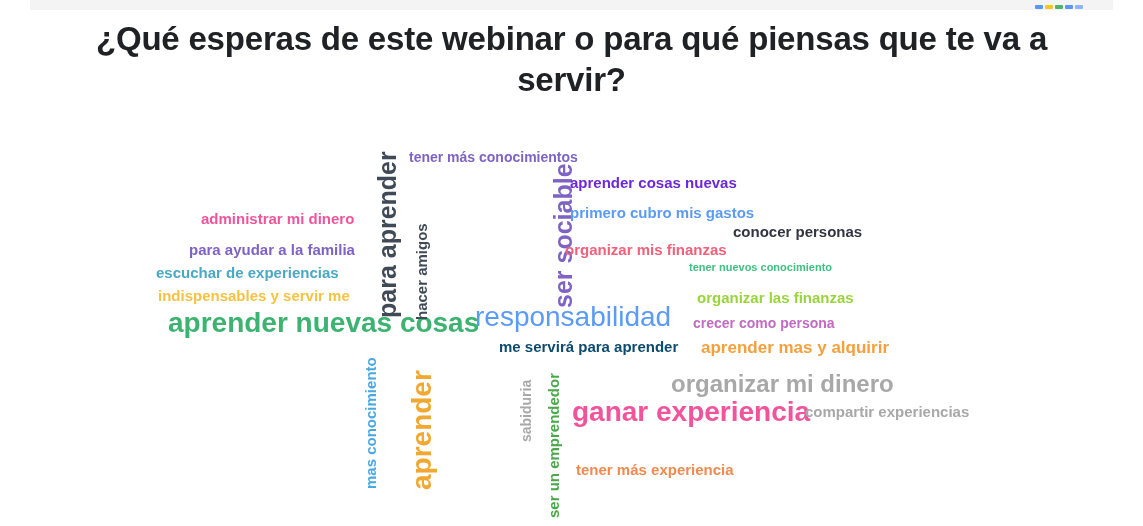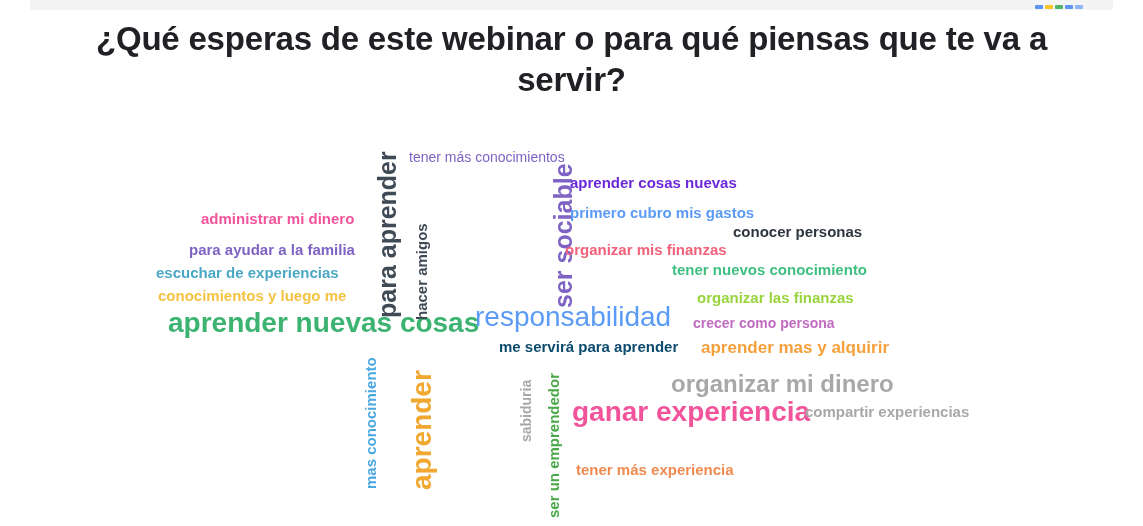--- a/index.html
+++ b/index.html
@@ -98,33 +98,33 @@
         <i style="background: rgb(123, 170, 247);"></i>
       </div>
   </div>
 
   <div id="title">¿Qué esperas de este webinar o para qué piensas que te va a servir?</div>
 
   <div id="cloud">
       <span class="word" style="left: 201px; top: 211px; font-size: 15px; color: rgb(242, 84, 155); font-weight: 600;">administrar mi dinero</span>
       <span class="word" style="left: 189px; top: 242px; font-size: 15px; color: rgb(126, 99, 196); font-weight: 600;">para ayudar a la familia</span>
       <span class="word" style="left: 156px; top: 265px; font-size: 15px; color: rgb(74, 168, 196); font-weight: 600;">escuchar de experiencias</span>
-      <span class="word" style="left: 158px; top: 288px; font-size: 15px; color: rgb(245, 194, 66); font-weight: 600;">conocimientos y luego me</span>
+      <span class="word" style="left: 158px; top: 288px; font-size: 15px; color: rgb(245, 194, 66); font-weight: 600;">indispensables y servir me</span>
       <span class="word" style="left: 168px; top: 309px; font-size: 28px; color: rgb(60, 179, 113); font-weight: 600;">aprender nuevas cosas</span>
       <span class="word vert" style="left: 375px; top: 318px; font-size: 25px; color: rgb(63, 74, 86); font-weight: 600; transform: rotate(-90deg);">para aprender</span>
       <span class="word vert" style="left: 414px; top: 320px; font-size: 15px; color: rgb(63, 74, 86); font-weight: 600; transform: rotate(-90deg);">hacer amigos</span>
       <span class="word vert" style="left: 363px; top: 489px; font-size: 15px; color: rgb(74, 168, 224); font-weight: 600; transform: rotate(-90deg);">mas conocimiento</span>
       <span class="word vert" style="left: 408px; top: 490px; font-size: 28px; color: rgb(240, 168, 48); font-weight: 600; transform: rotate(-90deg);">aprender</span>
-      <span class="word" style="left: 409px; top: 150px; font-size: 14px; color: rgb(126, 99, 196); font-weight: 400;">tener más conocimientos</span>
+      <span class="word" style="left: 409px; top: 150px; font-size: 14px; color: rgb(126, 99, 196); font-weight: 700;">tener más conocimientos</span>
       <span class="word vert" style="left: 551px; top: 308px; font-size: 25px; color: rgb(126, 99, 196); font-weight: 600; transform: rotate(-90deg);">ser sociable</span>
       <span class="word" style="left: 570px; top: 175px; font-size: 15px; color: #6d28d9; font-weight: 600;">aprender cosas nuevas</span>
       <span class="word" style="left: 570px; top: 205px; font-size: 15px; color: rgb(91, 155, 245); font-weight: 600;">primero cubro mis gastos</span>
       <span class="word" style="left: 565px; top: 242px; font-size: 15px; color: rgb(242, 96, 122); font-weight: 600;">organizar mis finanzas</span>
       <span class="word" style="left: 733px; top: 224px; font-size: 15px; color: rgb(47, 54, 64); font-weight: 600;">conocer personas</span>
-      <span class="word" style="left: 672px; top: 262px; font-size: 15px; color: rgb(64, 192, 128); font-weight: 600;">tener nuevos conocimiento</span>
+      <span class="word" style="left: 689px; top: 262px; font-size: 11px; color: rgb(64, 192, 128); font-weight: 600;">tener nuevos conocimiento</span>
       <span class="word" style="left: 697px; top: 290px; font-size: 15px; color: rgb(154, 212, 60); font-weight: 600;">organizar las finanzas</span>
       <span class="word" style="left: 475px; top: 303px; font-size: 28px; color: rgb(91, 155, 245); font-weight: 400;">responsabilidad</span>
       <span class="word" style="left: 693px; top: 316px; font-size: 14px; color: rgb(192, 108, 192); font-weight: 600;">crecer como persona</span>
       <span class="word" style="left: 499px; top: 339px; font-size: 15px; color: #0c4a6e; font-weight: 600;">me servirá para aprender</span>
       <span class="word" style="left: 701px; top: 339px; font-size: 17px; color: rgb(245, 160, 60); font-weight: 600;">aprender mas y alquirir</span>
       <span class="word vert" style="left: 519px; top: 442px; font-size: 14px; color: rgb(168, 168, 168); font-weight: 600; transform: rotate(-90deg);">sabiduria</span>
       <span class="word vert" style="left: 546px; top: 518px; font-size: 15px; color: rgb(74, 168, 74); font-weight: 600; transform: rotate(-90deg);">ser un emprendedor</span>
       <span class="word" style="left: 671px; top: 372px; font-size: 24px; color: rgb(168, 168, 168); font-weight: 700;">organizar mi dinero</span>
       <span class="word" style="left: 572px; top: 398px; font-size: 28px; color: rgb(242, 84, 155); font-weight: 600;">ganar experiencia</span>
       <span class="word" style="left: 805px; top: 404px; font-size: 15px; color: rgb(168, 168, 168); font-weight: 600;">compartir experiencias</span>

